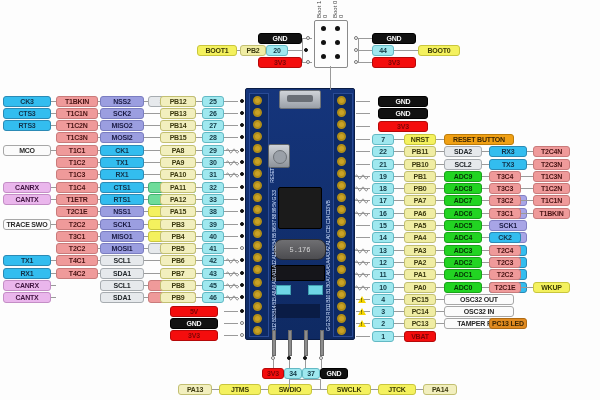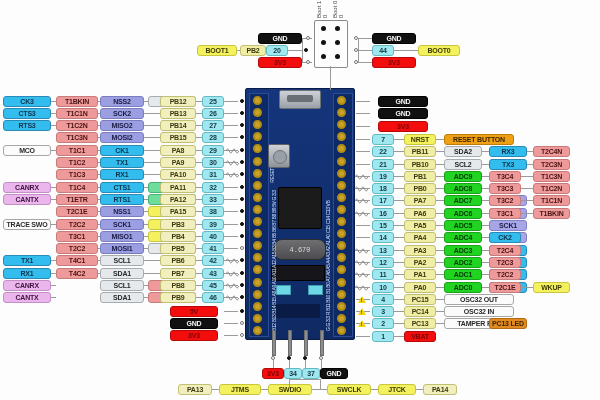--- a/index.html
+++ b/index.html
@@ -549,21 +549,21 @@
       <div class="pad" style="left: 7px; top: 200.6px;"></div>
       <div class="pad" style="left: 91px; top: 200.6px;"></div>
       <div class="pad" style="left: 7px; top: 212.7px;"></div>
       <div class="pad" style="left: 91px; top: 212.7px;"></div>
       <div class="pad" style="left: 7px; top: 224.8px;"></div>
       <div class="pad" style="left: 91px; top: 224.8px;"></div>
       <div class="pad" style="left: 7px; top: 236.9px;"></div>
       <div class="pad" style="left: 91px; top: 236.9px;"></div>
       <div id="usb"></div>
       <div id="mcu"></div>
-      <div id="xtal">4.670</div>
+      <div id="xtal">5.176</div>
       <div id="rstBtn"></div>
       <div id="reg"></div>
       <div class="smd" style="left: 30px; top: 196px;"></div>
       <div class="smd" style="left: 62px; top: 196px;"></div>
       <div id="swdHdr"></div>
       <div class="silk" style="left: 23px; top: 79px; color: rgb(207, 224, 255);">RESET</div>
       <div class="silk" style="left: 25px; top: 6px; height: 236px;">B12 B13 B14 B15 A8 A9 A10 A11 A12 A15 B3 B4 B5 B6 B7 B8 B9 5V G 3.3</div>
       <div class="silk" style="left: 79px; top: 6px; height: 236px;">G G 3.3 R B11 B10 B1 B0 A7 A6 A5 A4 A3 A2 A1 A0 C15 C14 C13 VB</div>
     </div>
     <div style="position: absolute; left: 314px; top: 20px; width: 32px; height: 46px; background: rgb(253, 253, 253); border: 1px solid rgb(138, 138, 138); border-radius: 2px;"></div>

